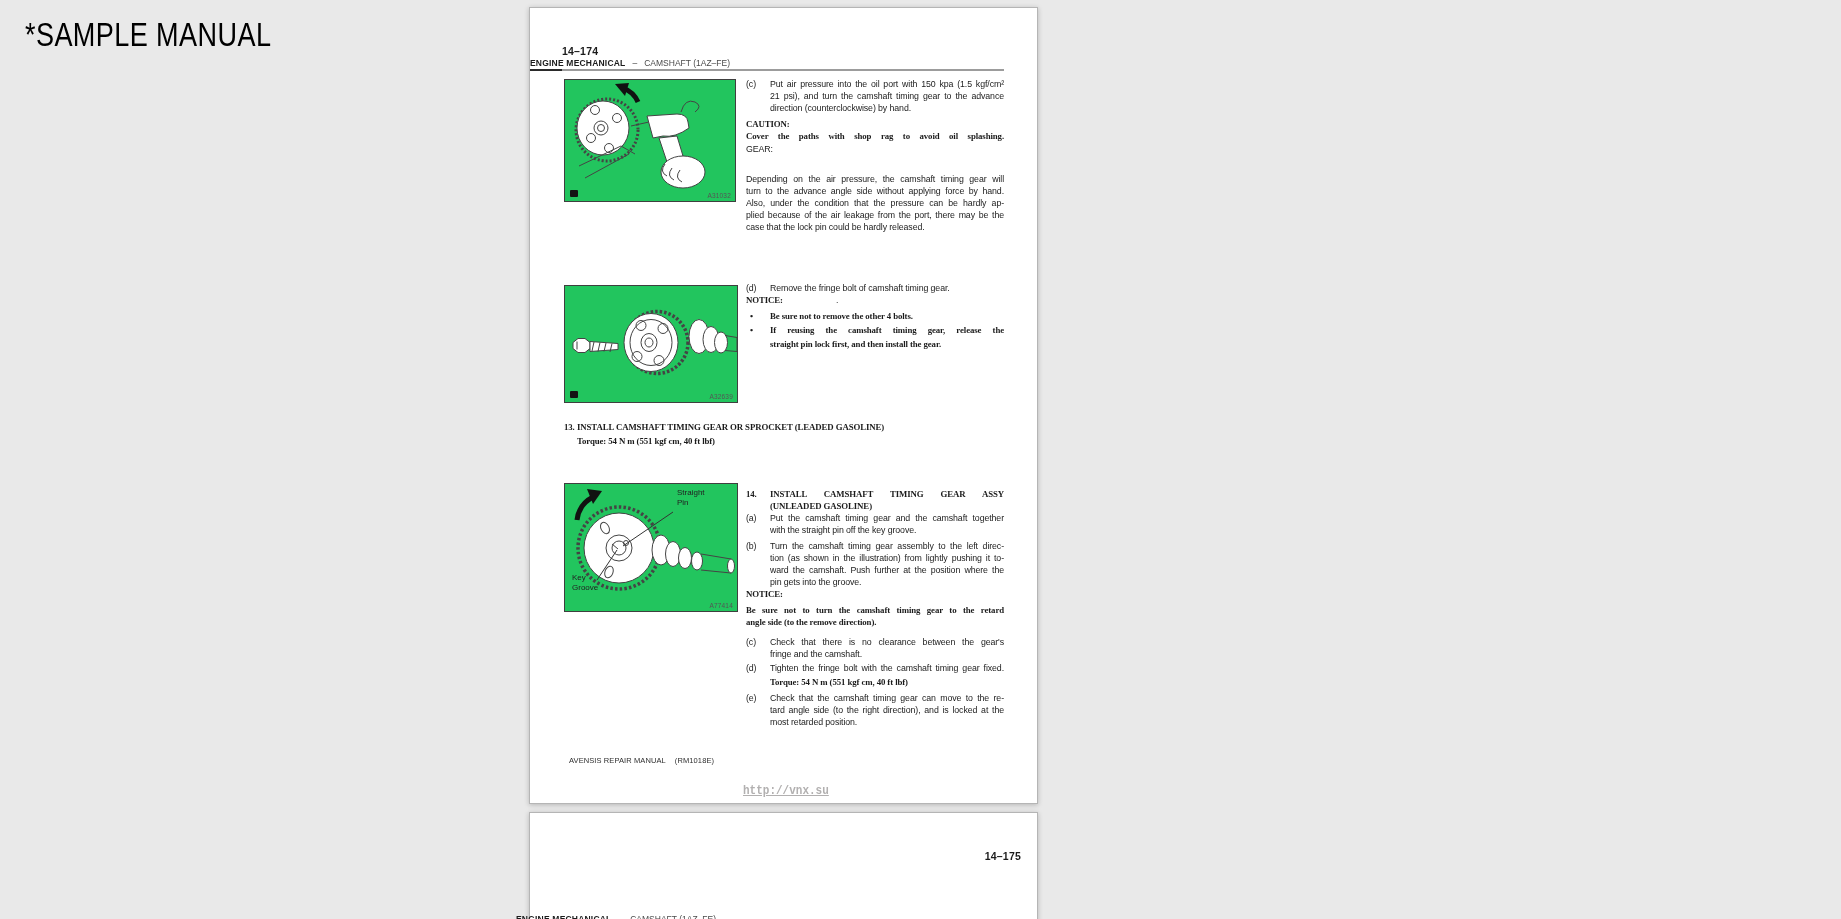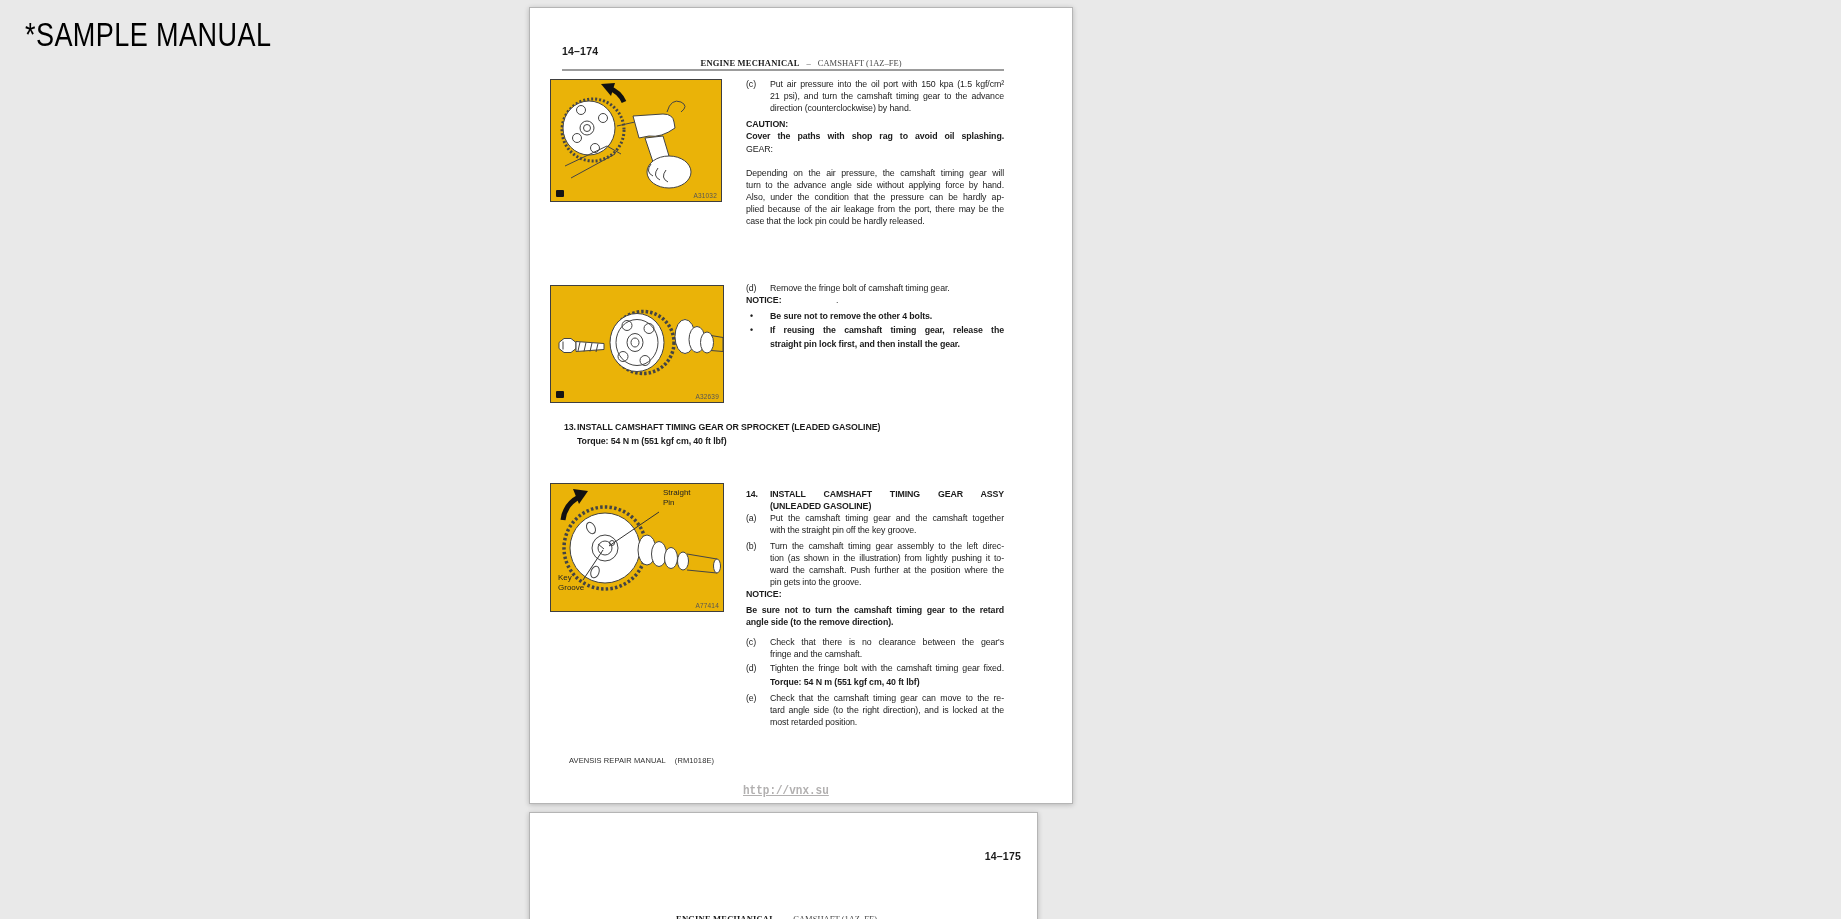--- a/index.html
+++ b/index.html
@@ -4,52 +4,52 @@
 <style>
   html,body{margin:0;padding:0;width:1841px;height:919px;overflow:hidden;
     background:#e9e9e9;font-family:"Liberation Sans",sans-serif;}
   #canvas{position:relative;width:1841px;height:919px;overflow:hidden;}
 
   .sample-label{position:absolute;left:25px;top:16px;font-size:33px;color:#000;
     letter-spacing:.5px;transform:scaleX(.82);transform-origin:left top;white-space:nowrap;}
 
   .page{position:absolute;left:529px;width:507px;background:#fff;
     border:1px solid #b5b5b5;box-shadow:0 1px 5px rgba(0,0,0,.22);}
-  #page1{top:7px;height:795px;padding-left:35px;}
+  #page1{top:7px;height:795px;}
   #page2{top:812px;height:150px;}
 
   .pagenum{position:absolute;font-size:10.5px;font-weight:bold;color:#1b1b1b;letter-spacing:.2px;}
   #page1 .pagenum{left:32px;top:37px;}
   #page2 .pagenum{right:16px;top:37px;text-align:right;}
 
-  .hdr{position:absolute;left:0;right:0;top:51px;text-align:center;font-size:8.5px;
-    line-height:9px;color:#1b1b1b;white-space:nowrap;font-family:Liberation Serif, serif;}
+  .hdr{position:absolute;left:0;right:0;top:51px;text-align:left;font-size:8.5px;
+    line-height:9px;color:#1b1b1b;white-space:nowrap;}
   #page2 .hdr{top:102px;margin-left:-14px;}
   .hdr .sec{font-weight:bold;border-bottom:2px solid #2a2a2a;padding-bottom:1px;letter-spacing:.2px;}
   .hdr .dash{color:#4a4a4a;margin:0 7px;}
   .hdr .sub{color:#4a4a4a;}
   .hdr-rule{position:absolute;left:32px;width:442px;top:61px;height:2px;background:#9c9c9c;}
 
-  .figure{position:absolute;left:20px;background:#eab308;border:1px solid #3f3f3f;}
+  .figure{position:absolute;left:34px;background:#22c55e;border:1px solid #3f3f3f;}
   #fig1{top:71px;width:170px;height:121px;}
   #fig2{top:277px;width:172px;height:116px;}
   #fig3{top:475px;width:172px;height:127px;}
   .figure svg{position:absolute;left:0;top:0;width:100%;height:100%;}
   .figcode{position:absolute;right:4px;bottom:2px;font-size:6.5px;color:#555;letter-spacing:.2px;}
   .stamp{position:absolute;left:5px;bottom:4px;width:8px;height:7px;background:#141414;border-radius:1px;}
   .figlabel{position:absolute;font-size:8px;line-height:9.5px;color:#222;}
 
   .col{position:absolute;width:258px;}
   #colA{left:216px;top:70px;}
   #colB{left:216px;top:274px;}
   #item13{left:34px;top:413px;width:440px;}
   #colC{left:216px;top:480px;}
 
   .ln{position:relative;font-size:8.8px;line-height:12px;letter-spacing:-.1px;color:#1b1b1b;}
-  .ln.b{font-weight:bold;}
+  .ln.b{font-weight:bold;font-family:Liberation Serif, serif;}
   .ln .lbl{position:absolute;left:0;top:0;}
   .ln .lbl.bu{left:4px;}
   .ln .txt{display:block;}
   .ln .txt.ind{margin-left:24px;}
   #item13 .txt.ind{margin-left:13px;}
   .ln.j .txt{text-align:justify;text-align-last:justify;}
 
   .stray-dot{position:absolute;left:90px;top:13px;font-size:8.8px;color:#333;}
 
   .footer{position:absolute;left:39px;top:748px;font-size:7.5px;color:#2e2e2e;letter-spacing:.1px;}
@@ -114,21 +114,21 @@
         </div>
         <div class="ln b" style="margin-top: 4px;">
           <span class="txt">CAUTION:</span>
         </div>
         <div class="ln b j">
           <span class="txt">Cover the paths with shop rag to avoid oil splashing.</span>
         </div>
         <div class="ln" style="margin-top: 1px;">
           <span class="txt">GEAR:</span>
         </div>
-        <div class="ln j" style="margin-top: 12px;">
+        <div class="ln j" style="margin-top: 18px;">
           <span class="txt">Depending on the air pressure, the camshaft timing gear will</span>
         </div>
         <div class="ln j">
           <span class="txt">turn to the advance angle side without applying force by hand.</span>
         </div>
         <div class="ln j">
           <span class="txt">Also, under the condition that the pressure can be hardly ap-</span>
         </div>
         <div class="ln j">
           <span class="txt">plied because of the air leakage from the port, there may be the</span>

